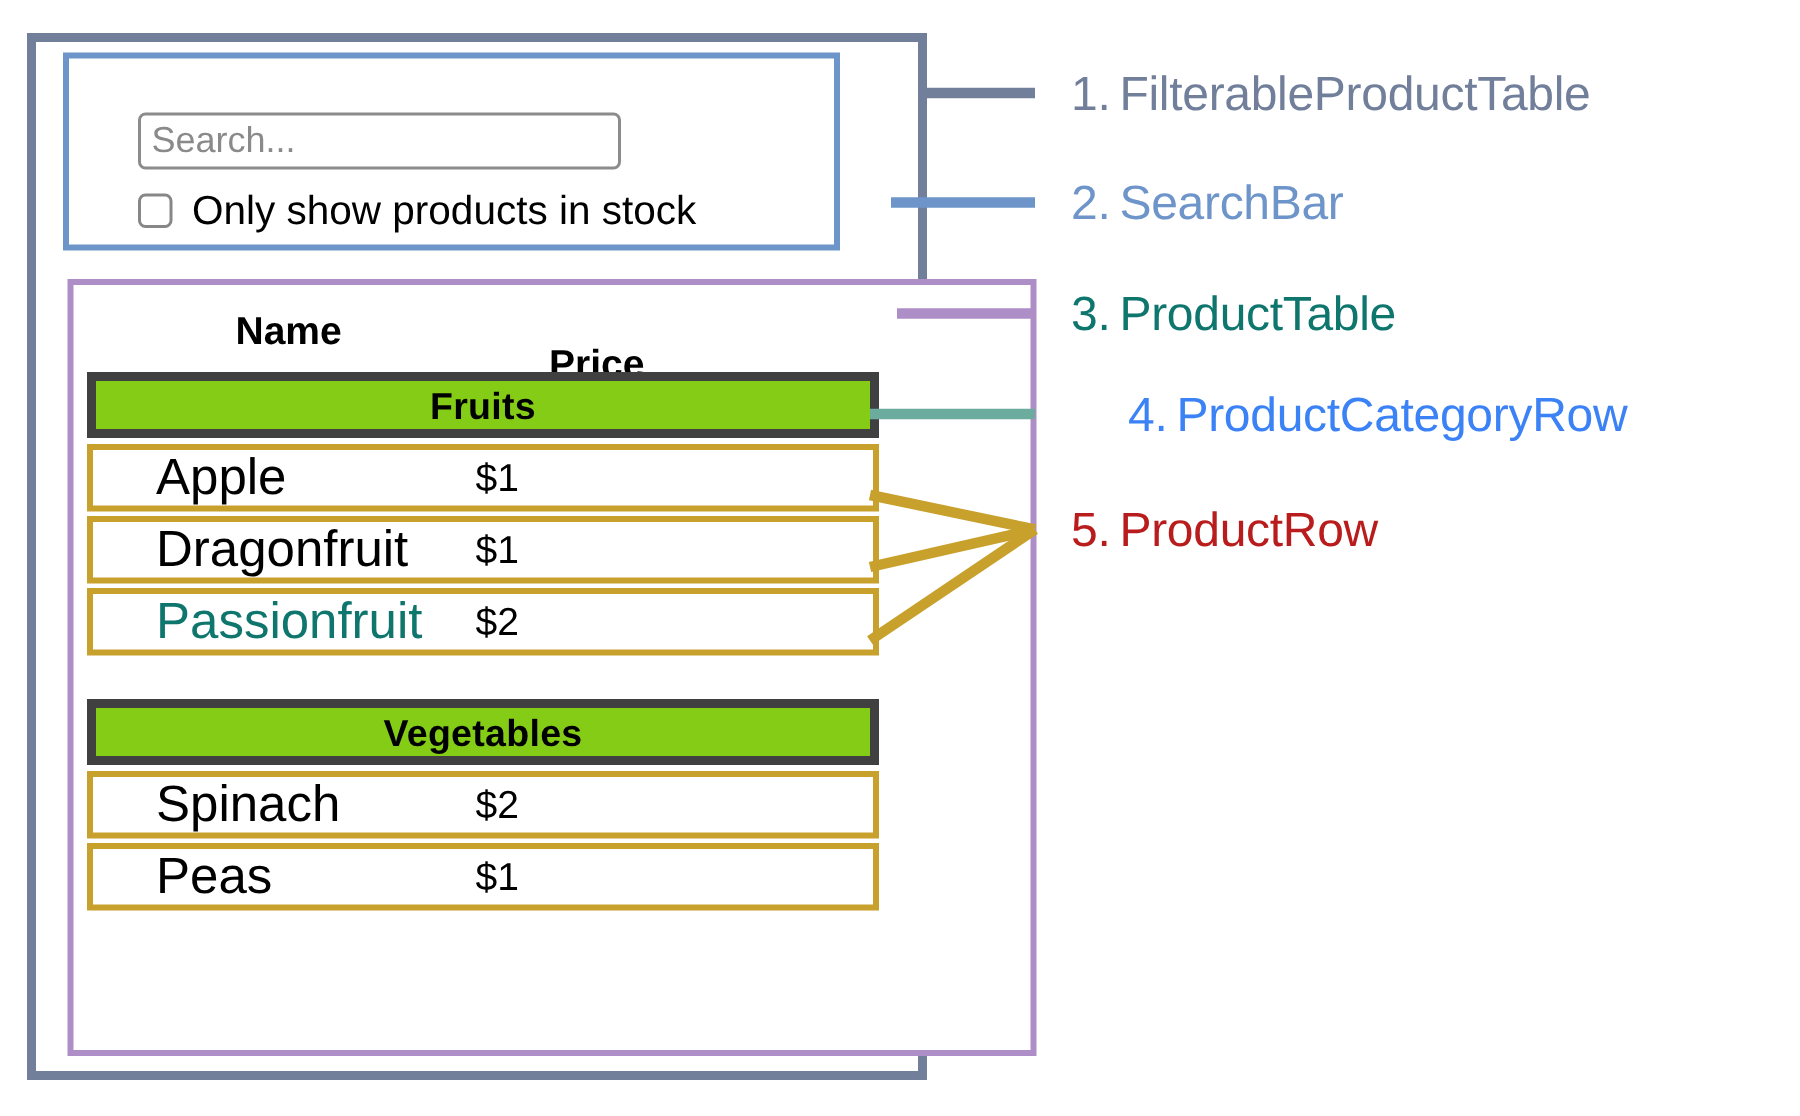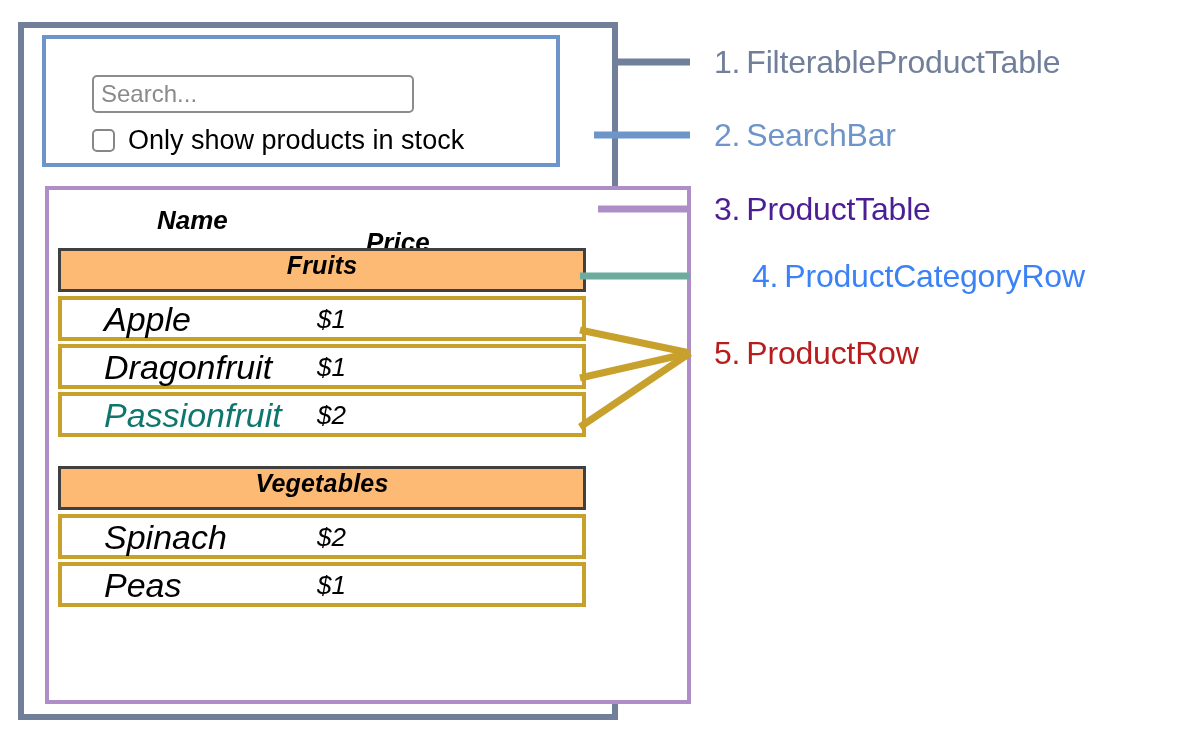--- a/index.html
+++ b/index.html
@@ -93,21 +93,20 @@
   
   .producttable-box {
     position: absolute;
     left: 45px;
     top: 186px;
     width: 646px;
     height: 518px;
     box-sizing: border-box;
     border: 4px solid #ae8ec6;
     background: #ffffff;
-    font-style: italic;
   }
 
   .table-head {
     position: absolute;
     left: 0;
     top: 8px;
     width: 100%;
     height: 44px;
     display: flex;
     align-items: center;
@@ -133,24 +132,24 @@
     left: 9px;
     top: 58px;
     width: 528px;
   }
 
   
   .category-row {
     position: relative;
     box-sizing: border-box;
     height: 44px;
-    border: 3px solid #404040;
-    background: #fdba74;
+    border: 6px solid #404040;
+    background: #84cc16;
     display: flex;
-    align-items: flex-start;
+    align-items: flex-end;
     justify-content: center;
     margin-bottom: 4px;
   }
   .category-row .cat-label {
     font-size: 25px;
     font-weight: bold;
     color: #000;
     letter-spacing: 0.2px;
   }
 
@@ -271,21 +270,21 @@
 </svg>
 
 <div class="legend-item" style="left:698px; top:44px; color:#717f9b;">
   <span class="legend-num">1.</span><span>FilterableProductTable</span>
 </div>
 
 <div class="legend-item" style="left:698px; top:117px; color:#6e95c9;">
   <span class="legend-num">2.</span><span>SearchBar</span>
 </div>
 
-<div class="legend-item" style="left:698px; top:191px; color:#4c1d95;">
+<div class="legend-item" style="left:698px; top:191px; color:#0f766e;">
   <span class="legend-num">3.</span><span>ProductTable</span>
 </div>
 
 <div class="legend-item" style="left:736px; top:258px; color:#3b82f6;">
   <span class="legend-num">4.</span><span>ProductCategoryRow</span>
 </div>
 
 <div class="legend-item" style="left:698px; top:335px; color:#b91c1c;">
   <span class="legend-num">5.</span><span>ProductRow</span>
 </div>

